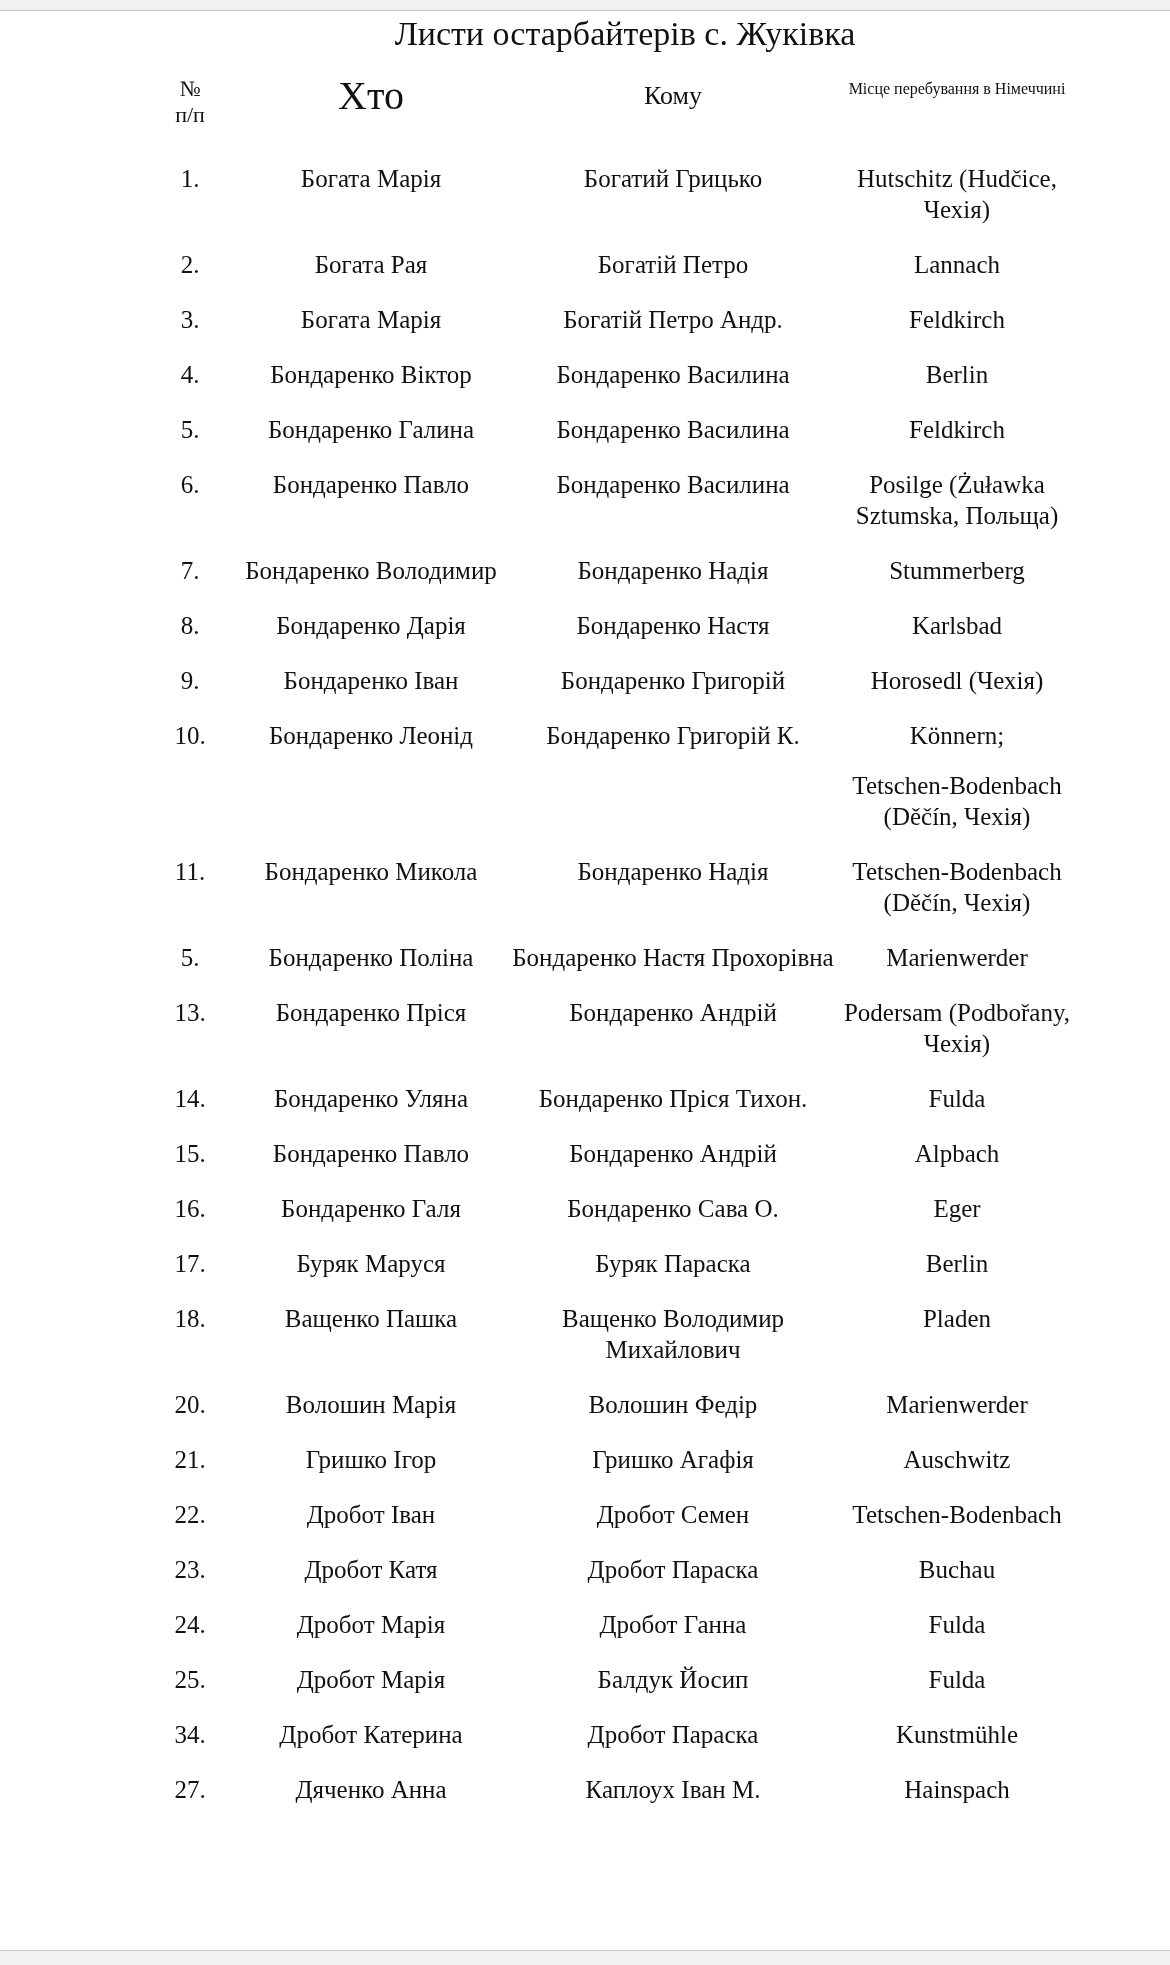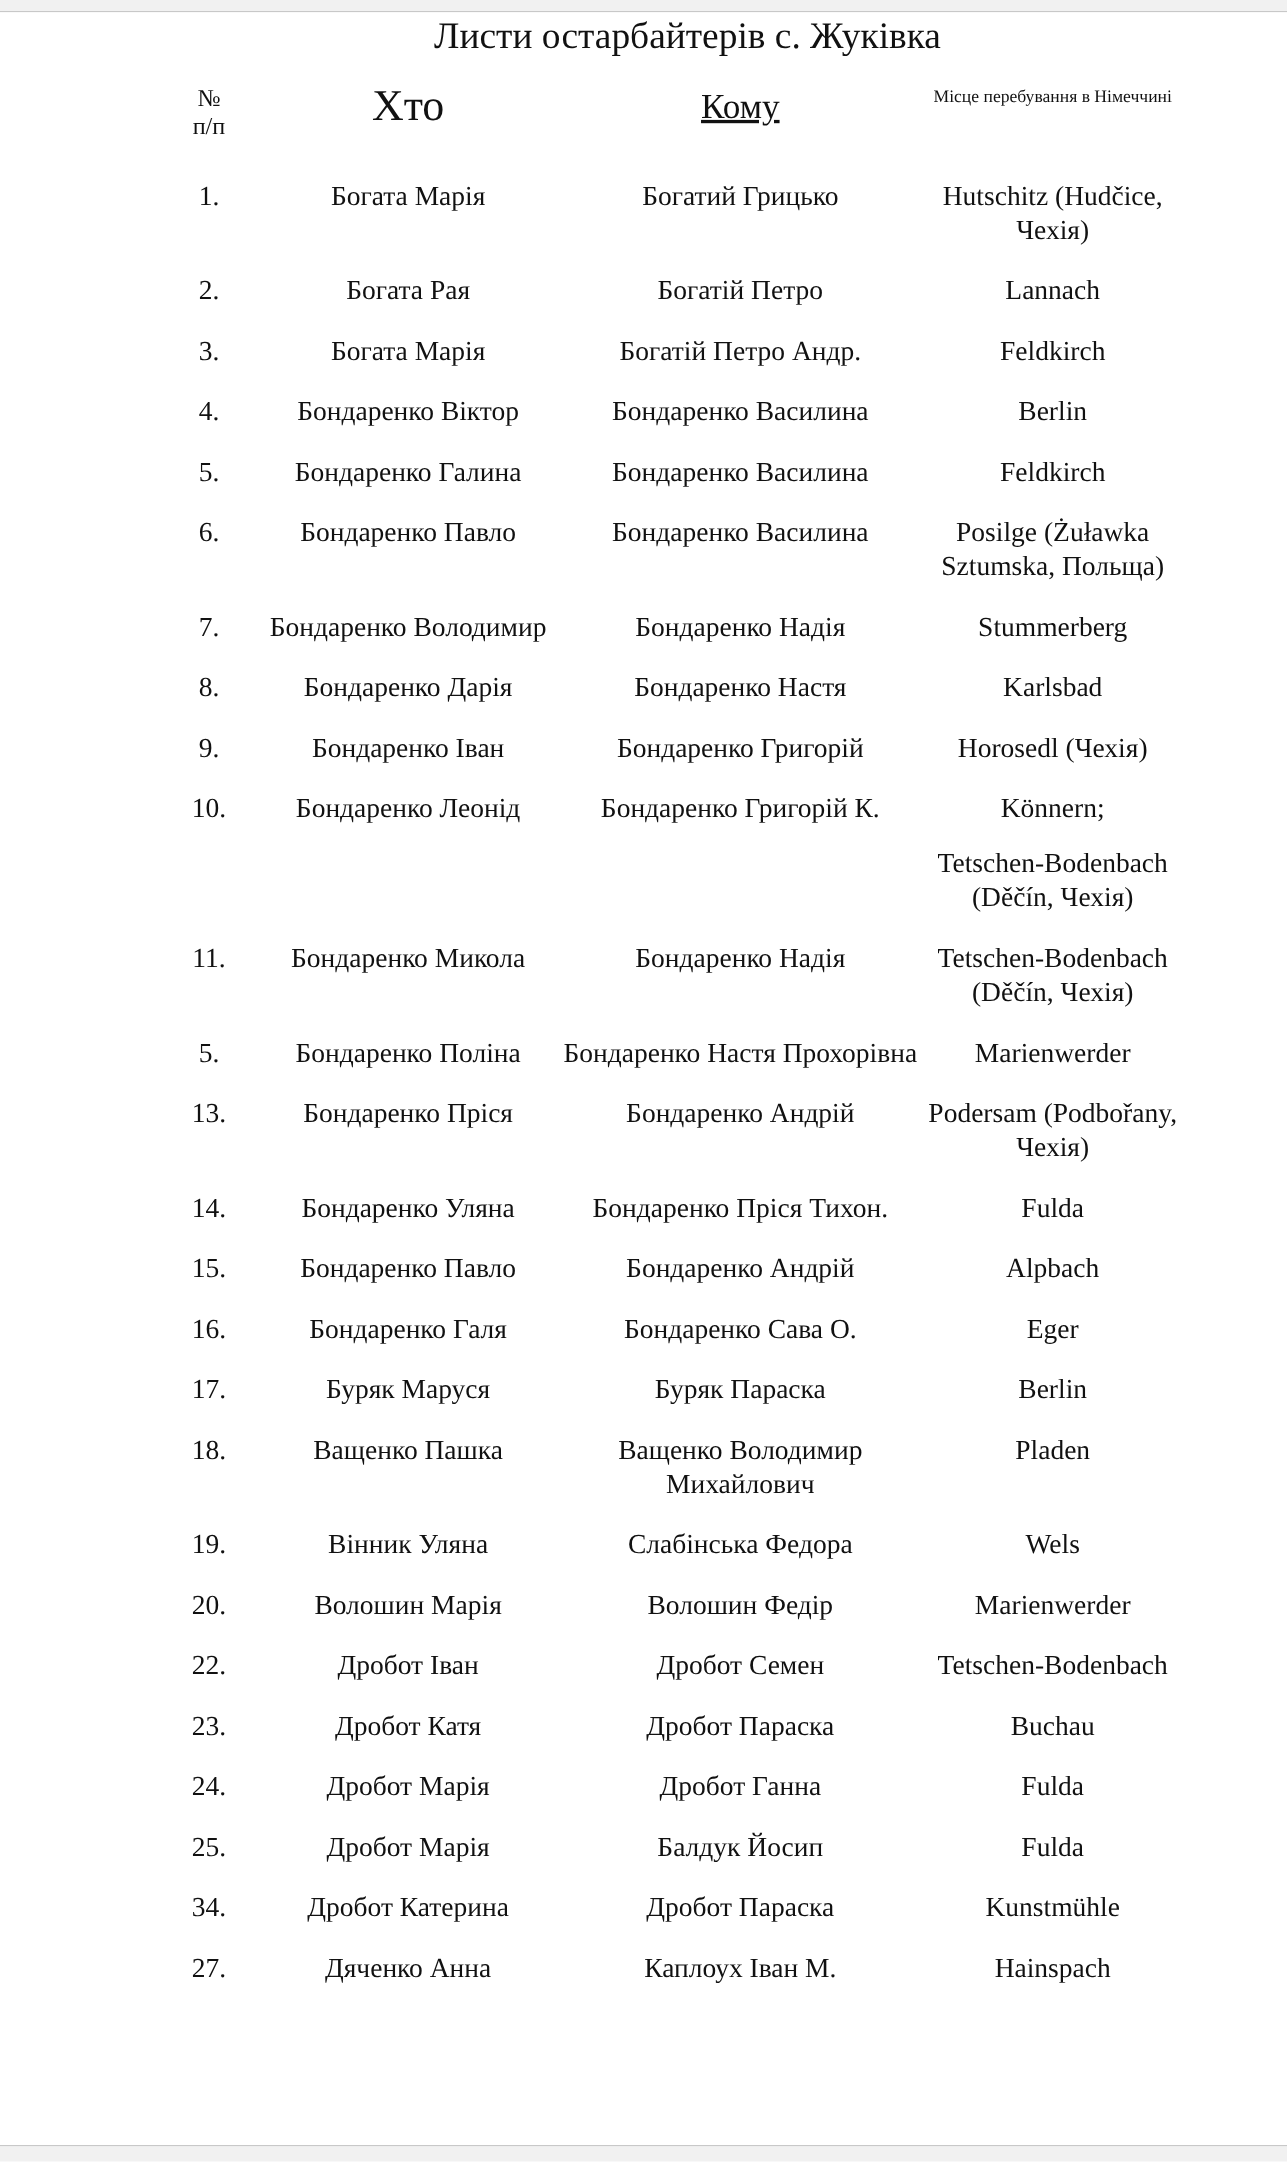--- a/index.html
+++ b/index.html
@@ -24,21 +24,21 @@
     position: absolute; left: 150px; top: 72px;
     border-collapse: collapse; table-layout: fixed;
   }
   col.c1 { width: 80px; }
   col.c2 { width: 282px; }
   col.c3 { width: 322px; }
   col.c4 { width: 246px; }
   th { font-weight: normal; vertical-align: top; text-align: center; padding: 0; }
   th.h-num { font-size: 22px; line-height: 26px; padding-top: 4px; }
   th.h-who { font-size: 40px; line-height: 40px; padding-top: 4px; }
-  th.h-to { font-size: 32px; line-height: 40px; padding-top: 4px; text-decoration: underline; }
+  th.h-to { font-size: 26px; line-height: 40px; padding-top: 4px; }
   th.h-place { font-size: 16px; line-height: 26px; padding-top: 4px; }
   thead tr { height: 79px; }
   td {
     font-size: 25px; line-height: 31px; text-align: center; vertical-align: top;
     padding: 12px 0 12px 0;
   }
   td.num { text-align: center; }
   .place-para + .place-para { margin-top: 19px; }
   .place-para { display: block; }
 </style>
@@ -207,36 +207,36 @@
       </tr>
       <tr>
         <td class="num">18.</td>
         <td class="who">Ващенко Пашка</td>
         <td class="to">Ващенко Володимир Михайлович</td>
         <td class="place">
           <span class="place-para">Pladen</span>
         </td>
       </tr>
       <tr>
-        <td class="num">19.</td>
-        <td class="who">Вінник Уляна</td>
-        <td class="to">Слабінська Федора</td>
-        <td class="place">
-          <span class="place-para">Wels</span>
-        </td>
-      </tr>
-      <tr>
         <td class="num">20.</td>
         <td class="who">Волошин Марія</td>
         <td class="to">Волошин Федір</td>
         <td class="place">
           <span class="place-para">Marienwerder</span>
         </td>
       </tr>
       <tr>
+        <td class="num">21.</td>
+        <td class="who">Гришко Ігор</td>
+        <td class="to">Гришко Агафія</td>
+        <td class="place">
+          <span class="place-para">Auschwitz</span>
+        </td>
+      </tr>
+      <tr>
         <td class="num">22.</td>
         <td class="who">Дробот Іван</td>
         <td class="to">Дробот Семен</td>
         <td class="place">
           <span class="place-para">Tetschen-Bodenbach</span>
         </td>
       </tr>
       <tr>
         <td class="num">23.</td>
         <td class="who">Дробот Катя</td>

